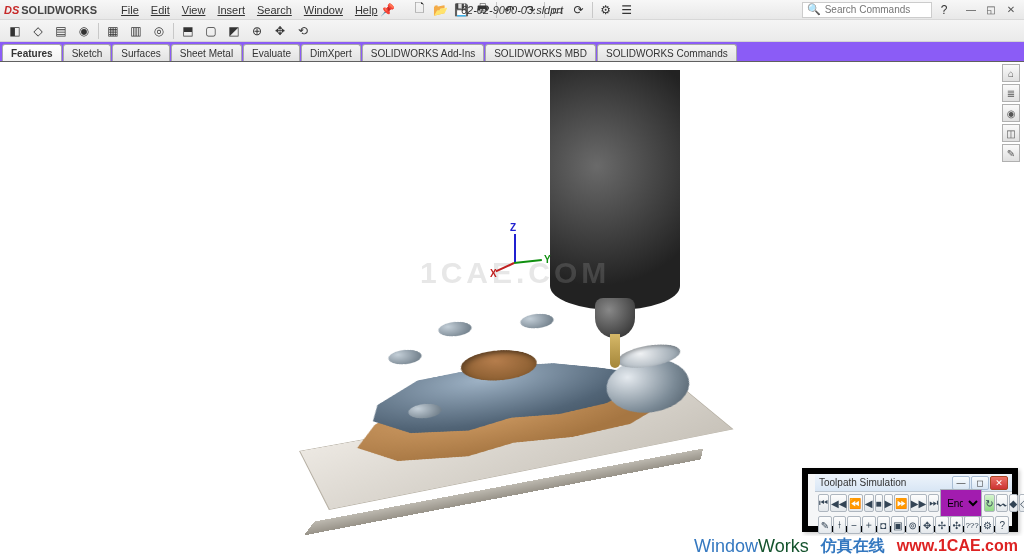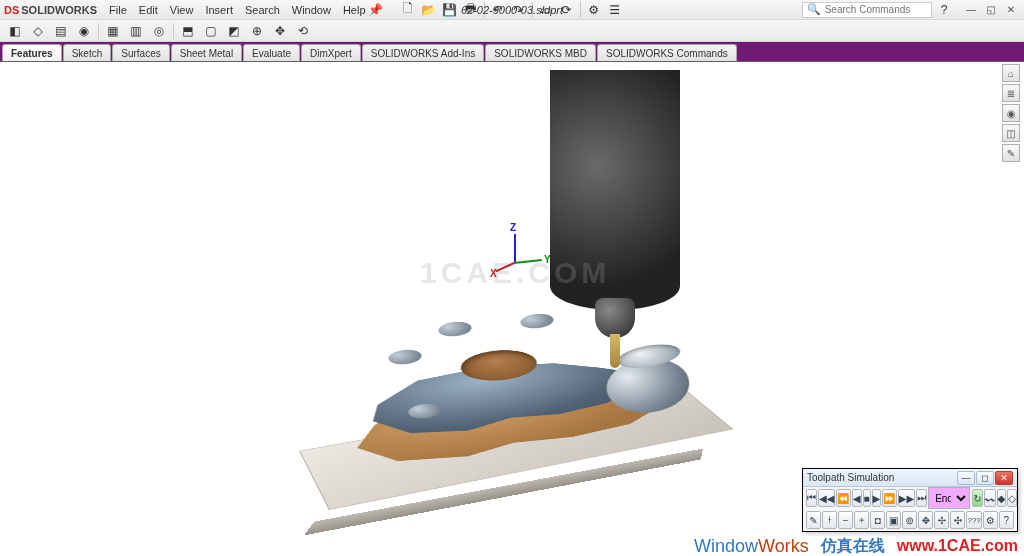--- a/index.html
+++ b/index.html
@@ -15,23 +15,23 @@
 }
 .titlebar {
   height: 20px;
   background: linear-gradient(#f7f7f7, #e8e8e8);
   display: flex;
   align-items: center;
   padding: 0 4px;
   border-bottom: 1px solid #d8d8d8;
 }
 .logo-wrap { display:flex; align-items:center; gap:2px; margin-right: 8px; }
-.logo-sw { color:#c62828; font-weight:bold; font-size:11px; }
+.logo-sw { color:#c62828; font-weight:bold; font-style:italic; font-size:11px; }
 .logo-text { font-weight:600; font-size:11px; color:#444;}
-.menu { display:flex; gap:12px; margin-left:4px; }
+.menu { display:flex; gap:12px; margin-left:16px;text-decoration:underline; }
 .menu span { cursor:default; }
 .tb-icons { display:flex; align-items:center; gap:1px; margin-left:12px; }
 .tb-btn {
   width:20px; height:18px;
   display:flex; align-items:center; justify-content:center;
   border:1px solid transparent; border-radius:2px;
   font-size:12px;
 }
 .sep { width:1px; height:16px; background:#c8c8c8; margin: 0 2px; }
 .doc-name { position:absolute; left:50%; transform:translateX(-50%); font-size:11px;font-style:italic; }
@@ -44,21 +44,21 @@
 .toolbar2 {
   height:22px;
   background:linear-gradient(#f5f5f5,#eaeaea);
   border-bottom:1px solid #d4d4d4;
   display:flex; align-items:center; padding:0 4px; gap:1px;
 }
 .toolbar2 .tb-btn { width:22px; height:20px; }
 
 .cmdtabs {
   height:20px;
-  background:#701a75;
+  background:#8b5cf6;
   display:flex; align-items:flex-end;
   border-bottom:1px solid #606060;
   padding-left:2px;
 }
 .cmdtab {
   padding: 3px 8px 2px 8px;
   font-size:10px;
   background: linear-gradient(#f4f4f4,#e2e2e2);
   border:1px solid #a8a8a8;
   border-bottom: none;
@@ -177,23 +177,24 @@
 .tool {
   position:absolute; left:350px; top:244px; width:10px; height:34px;
   background: linear-gradient(#d6b868,#a4863a);
   border-radius: 0 0 5px 5px;
 }
 
 
 .sim-win {
   position:absolute; right:6px; bottom:24px;
   width:216px; height:64px;
-  border:1px solid #000000;
+  border:6px solid #000000;
   background:#f5f6f7;
   box-shadow: 2px 2px 4px rgba(0,0,0,0.2);
+  padding-left: 7px;
 }
 .sim-title {
   height:18px;
   background: linear-gradient(#eef4fb,#d8e6f5);
   display:flex; align-items:center; justify-content:space-between;
   padding:0 4px;
   font-size:10px;
   border-bottom:1px solid #bcc6d0;
 }
 .sim-wbtns { display:flex; gap:1px;}
@@ -202,37 +203,37 @@
 .sim-row { height:22px; display:flex; align-items:center; padding:1px 3px; gap:1px; }
 .sim-btn {
   width:18px; height:18px;
   border:1px solid #aeb6bf;
   background: linear-gradient(#fdfdfd,#e4e8ec);
   border-radius:2px;
   display:flex; align-items:center; justify-content:center;
   font-size:10px; color:#345;
 }
 .sim-select {
-  height:22px; border:1px solid #aab2bb; background:#f0abfc;
+  height:28px; border:1px solid #aab2bb; background:#a21caf;
   font-size:10px; padding:0 2px; width:42px;
 }
 .sim-green { background: linear-gradient(#d6f5d0,#8ed884); }
 
 .footer {
   position:absolute; left:0; right:0; bottom:0; height:20px;
   display:flex; align-items:center; justify-content:flex-end;
   padding: 0 6px; gap:12px;
   background:#fff;
 }
 .footer-brand {
   font-size:18px;
   font-family: "Comic Sans MS", cursive, sans-serif;
 }
 .footer-brand .s1 { color:#3478c0; }
-.footer-brand .s2 { color:#c2410c;text-align:right; }
+.footer-brand .s2 { color:#14532d;text-align:right; }
 .footer-cn { color:#3478c0; font-size:16px; font-weight:600;text-align:center; }
 .footer-url { color:#d22; font-size:16px; font-weight:bold; }
 </style>
 </head>
 <body>
 
 <div class="titlebar">
   <div class="logo-wrap">
     <span class="logo-sw">DS</span>
     <span class="logo-text">SOLIDWORKS</span>

